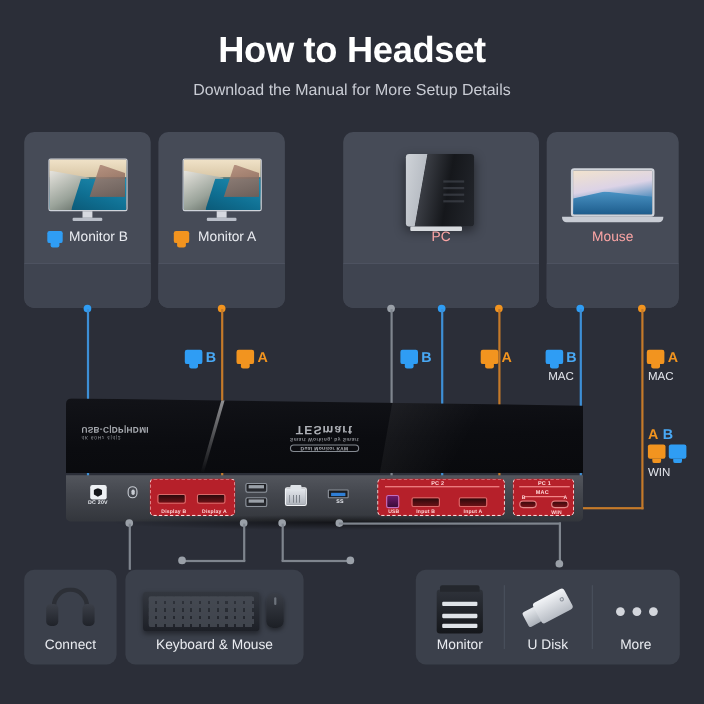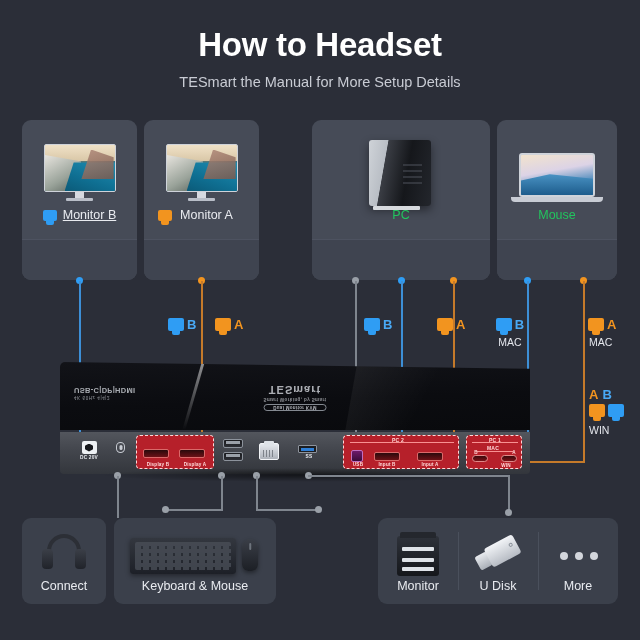--- a/index.html
+++ b/index.html
@@ -26,21 +26,21 @@
   .card{
     position:absolute; background:#464b57; border-radius:9px;
   }
   .card.split::after{
     content:""; position:absolute; left:0; right:0; bottom:0; height:40px;
     background:#3f4450; border-radius:0 0 9px 9px;
     border-top:1px solid #4d5260;
   }
   .card-label{
     position:absolute; left:0; right:0; text-align:center;
-    font-size:12.5px; color:#22c55e;
+    font-size:12.5px; color:#fca5a5;
   }
 
   
   .screen{
     position:absolute; border-radius:2px; overflow:hidden;
     background:linear-gradient(170deg,#e8d9c0 0%, #cdbfa6 18%, #6f7f72 34%, #2f6f86 52%, #1b93b5 70%, #8aa8a8 88%, #5d6a63 100%);
     border:1px solid #cfd3da;
   }
   .screen .sky{ position:absolute; left:0; right:0; top:0; height:34%;
     background:linear-gradient(180deg,#f0e2c8,#d9c7a7); }
@@ -227,32 +227,32 @@
 
   .dots3{ position:absolute; display:flex; gap:7px; }
   .dots3 span{ width:8px; height:8px; border-radius:50%; background:#d3d6dc; display:block; }
 </style>
 </head>
 <body>
 
 <div class="stage">
 
   <div class="title">How to Headset</div>
-  <div class="subtitle">TESmart the Manual for More Setup Details</div>
+  <div class="subtitle">Download the Manual for More Setup Details</div>
 
   <div class="card split" style="left:22px; top:120px; width:115px; height:160px;">
     <div class="screen" style="left:22px; top:24px; width:72px; height:48px;">
       <div class="sky"></div>
         <div class="cliff"></div>
         <div class="sea"></div>
         <div class="ridge"></div>
     </div>
     <div class="monstand" style="left:53px; top:72px; width:9px; height:6px;"></div>
     <div class="monfoot" style="left:44px; top:78px; width:27px; height:3px;"></div>
-    <div style="position:absolute; left:0; right:0; top:88px; display:flex; align-items:center; justify-content:center; gap:6px;text-decoration:underline;">
+    <div style="position:absolute; left:0; right:0; top:88px; display:flex; align-items:center; justify-content:center; gap:6px;">
       <span class="micon blue" style="width:14px;height:11px;"></span>
       <span style="font-size:12.5px;">Monitor B</span>
     </div>
     <div class="port" style="left:0; right:0; top:125px;">
       <div class="hdmi-glyph glyph"></div>
       <div class="ptext">HDMI</div>
     </div>
   </div>
   <div class="pdot" style="left:76px; top:277px; background:#2f9df4;"></div>
 

